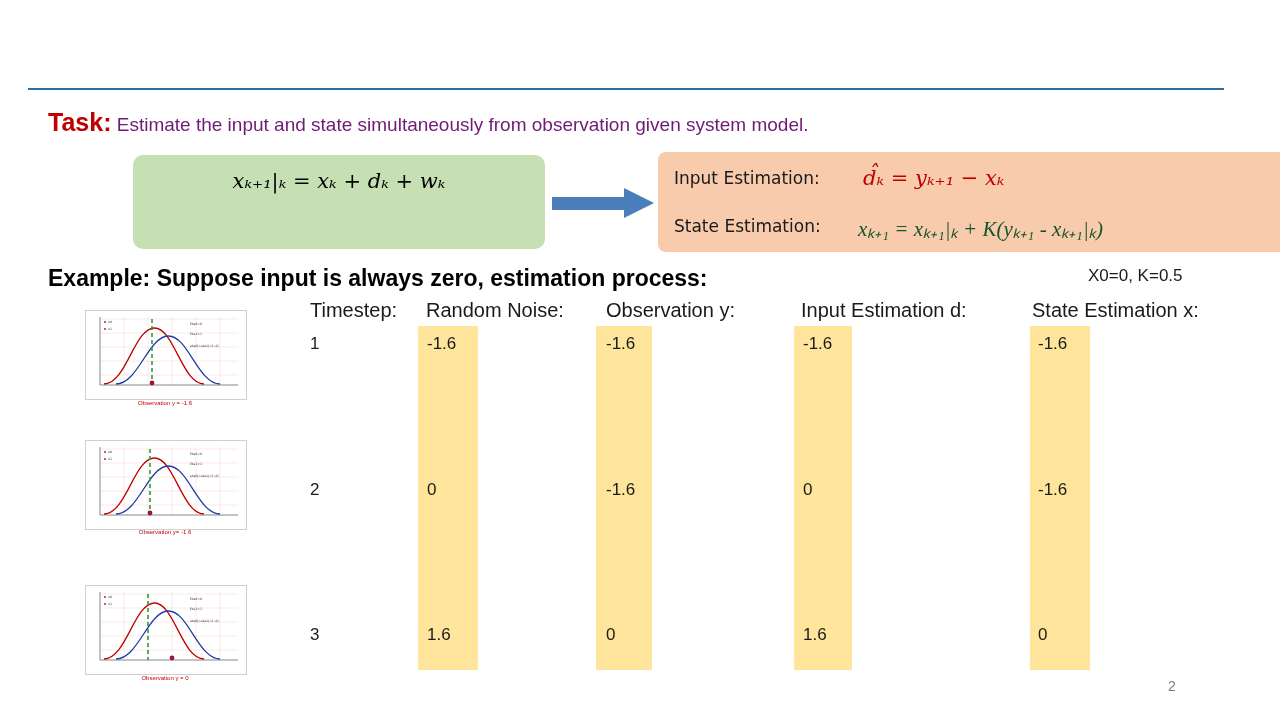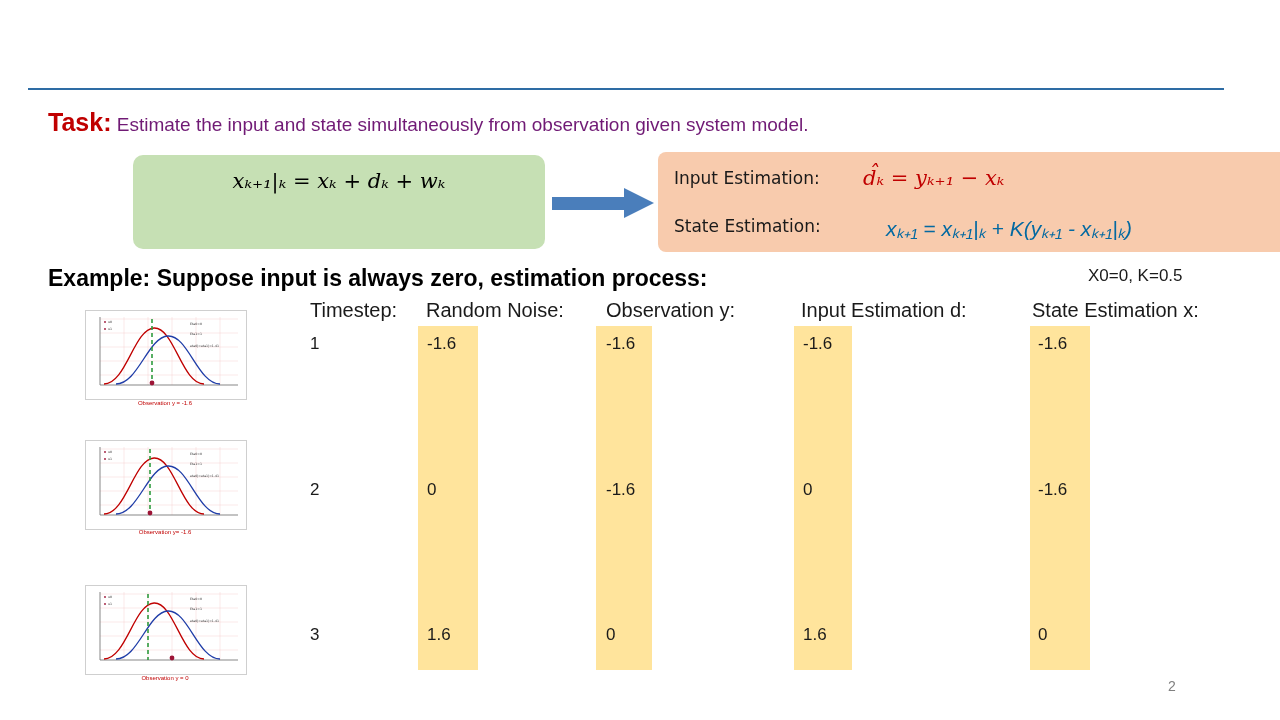--- a/index.html
+++ b/index.html
@@ -180,25 +180,24 @@
     color: #c00000;
     font-family: "DejaVu Serif", serif;
     font-style: italic;
     white-space: nowrap;
   }
   #state-est-eq {
     position: absolute;
     left: 200px;
     top: 62px;
     font-size: 21px;
-    color: #0369a1;
-    font-family: Liberation Sans, sans-serif;
+    color: #14532d;
+    font-family: Liberation Serif, serif;
     font-style: italic;
     white-space: nowrap;
-    margin-left: 28px;
   }
 
   
   #example-heading {
     position: absolute;
     left: 48px;
     top: 265px;
     font-size: 23px;
     font-weight: bold;
     color: #000;

